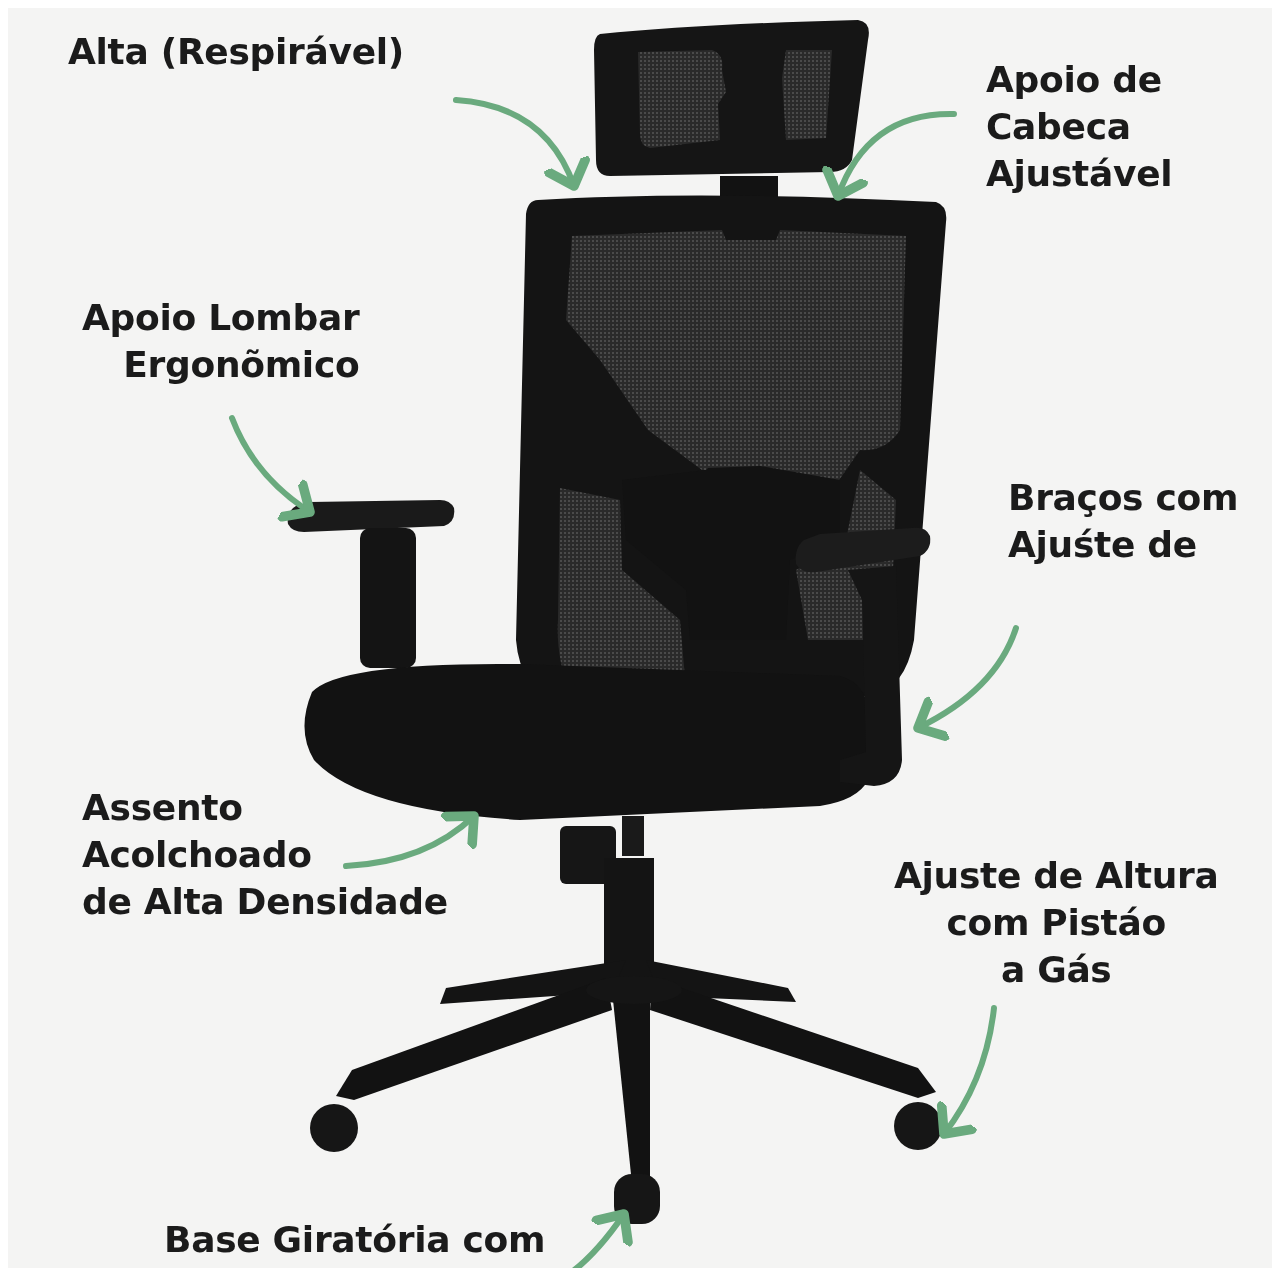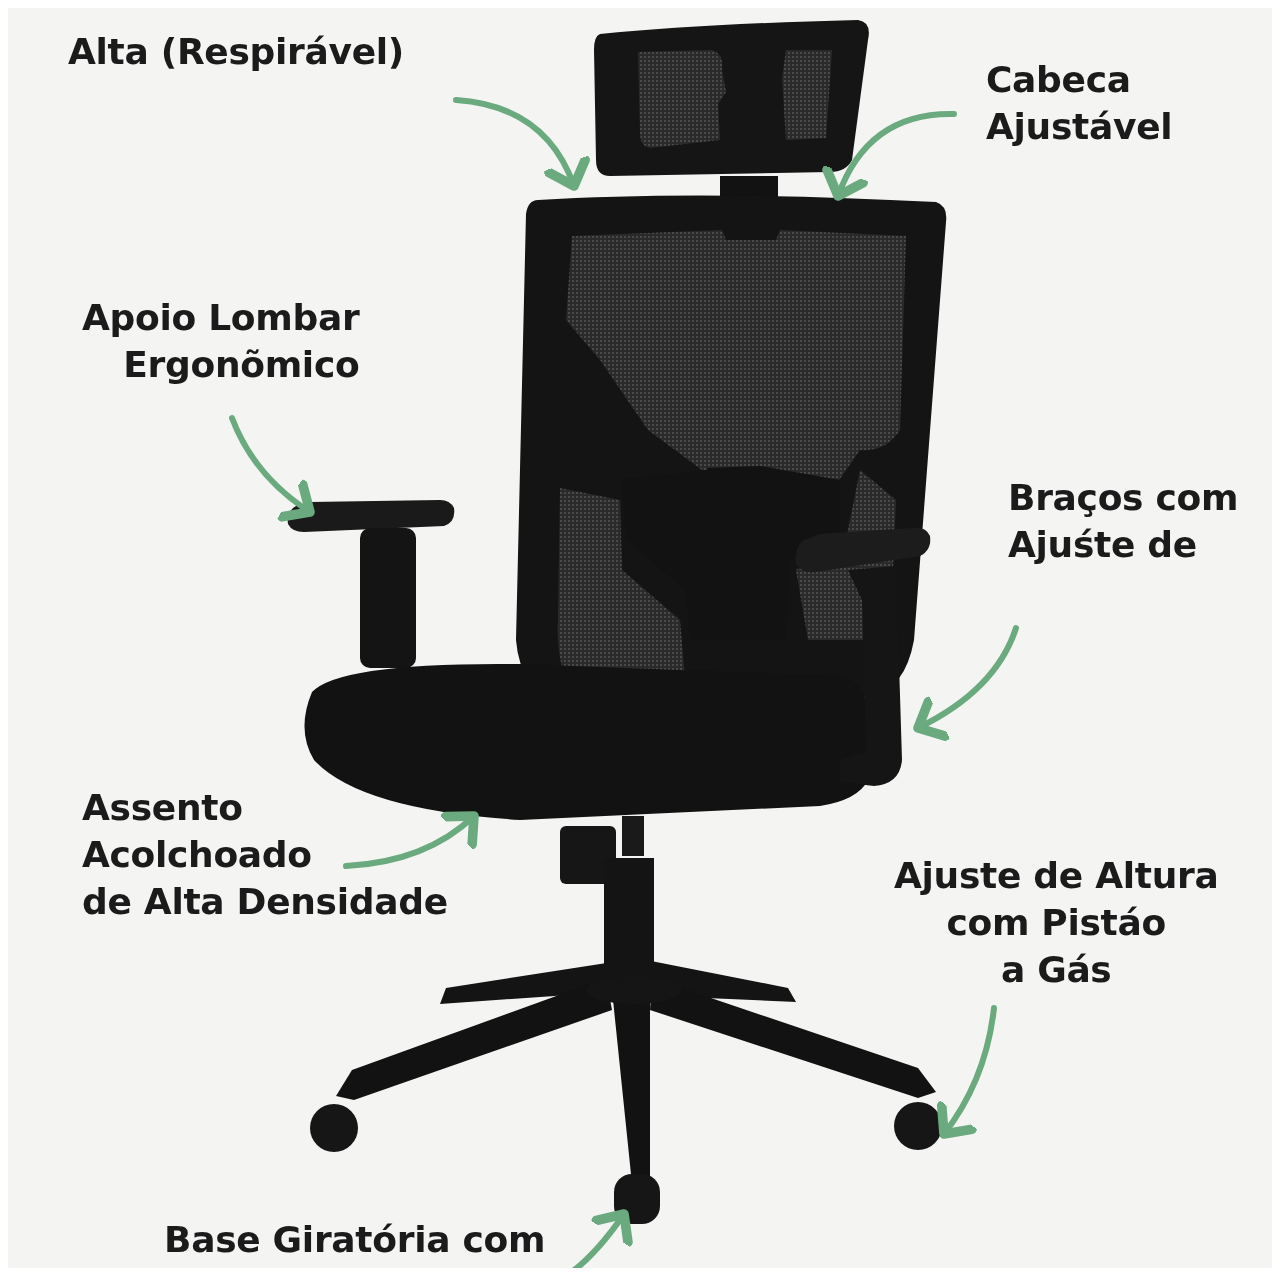--- a/index.html
+++ b/index.html
@@ -96,20 +96,21 @@
     <path d="M994,1008 Q986,1080 944,1134" marker-end="url(#ah)"></path>
     <path d="M572,1272 Q598,1252 624,1214" marker-end="url(#ah)"></path>
   </g>
 </svg>
 
 <div class="label" style="left:68px; top:28px;">
   <span>Alta (Respirável)</span>
 </div>
 
 <div class="label" style="left:986px; top:56px;">
+  <span>Apoio de</span>
   <span>Cabeca</span>
   <span>Ajustável</span>
 </div>
 
 <div class="label" style="left:82px; top:294px;text-align:right;">
   <span>Apoio Lombar</span>
   <span>Ergonõmico</span>
 </div>
 
 <div class="label" style="left:1008px; top:474px;">

